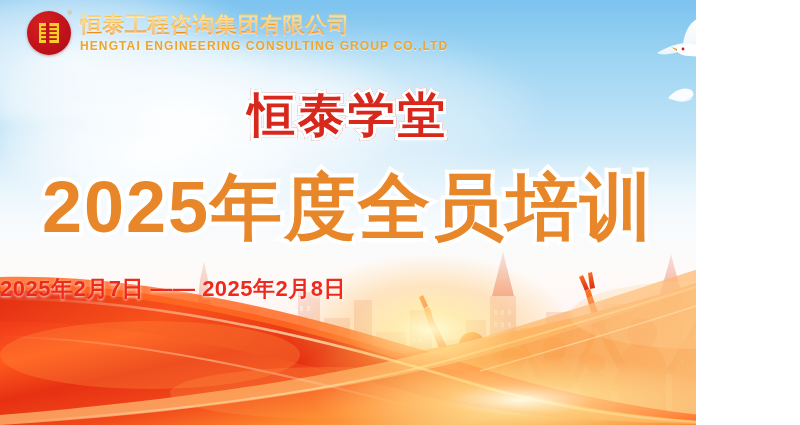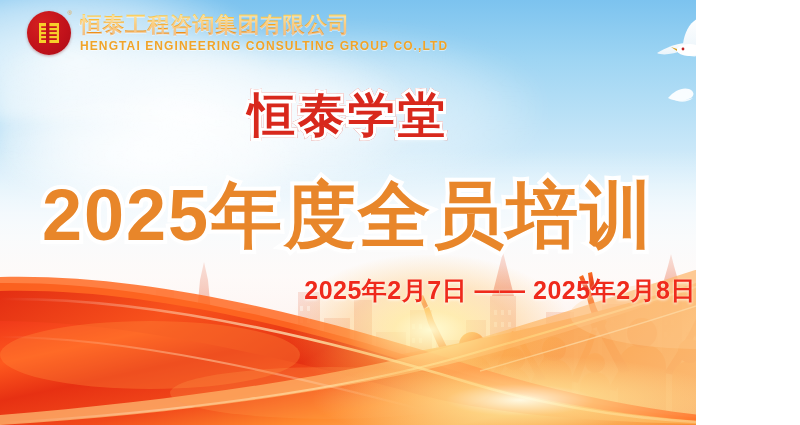--- a/index.html
+++ b/index.html
@@ -126,25 +126,24 @@
     background:linear-gradient(180deg,#e8372a 0%,#d4231a 55%,#c01a14 100%);
     -webkit-background-clip:text;background-clip:text;
   }
   #main-title{
     position:absolute;left:0;right:0;top:160px;text-align:center;z-index:50;
     font-size:72px;font-weight:bold;letter-spacing:2px;
     color:#e8862a;
     -webkit-text-stroke:8px #ffffff;
     paint-order:stroke fill;
     text-shadow:0 3px 7px rgba(255,255,255,.85);
-    margin-top:8px;
   }
   #date-line{
-    position:absolute;left:0;right:0;top:274px;text-align:right;z-index:50;
-    font-size:25px;font-weight:bold;letter-spacing:.5px;
+    position:absolute;left:0;right:0;top:274px;text-align:left;z-index:50;
+    font-size:22px;font-weight:bold;letter-spacing:.5px;
     color:#ef2a1c;
     text-shadow:0 1px 3px rgba(255,255,255,.9);
   }
 </style>
 </head>
 <body>
 
 <div id="banner">
 
   <div class="cloudband" id="cloud-left"></div>

